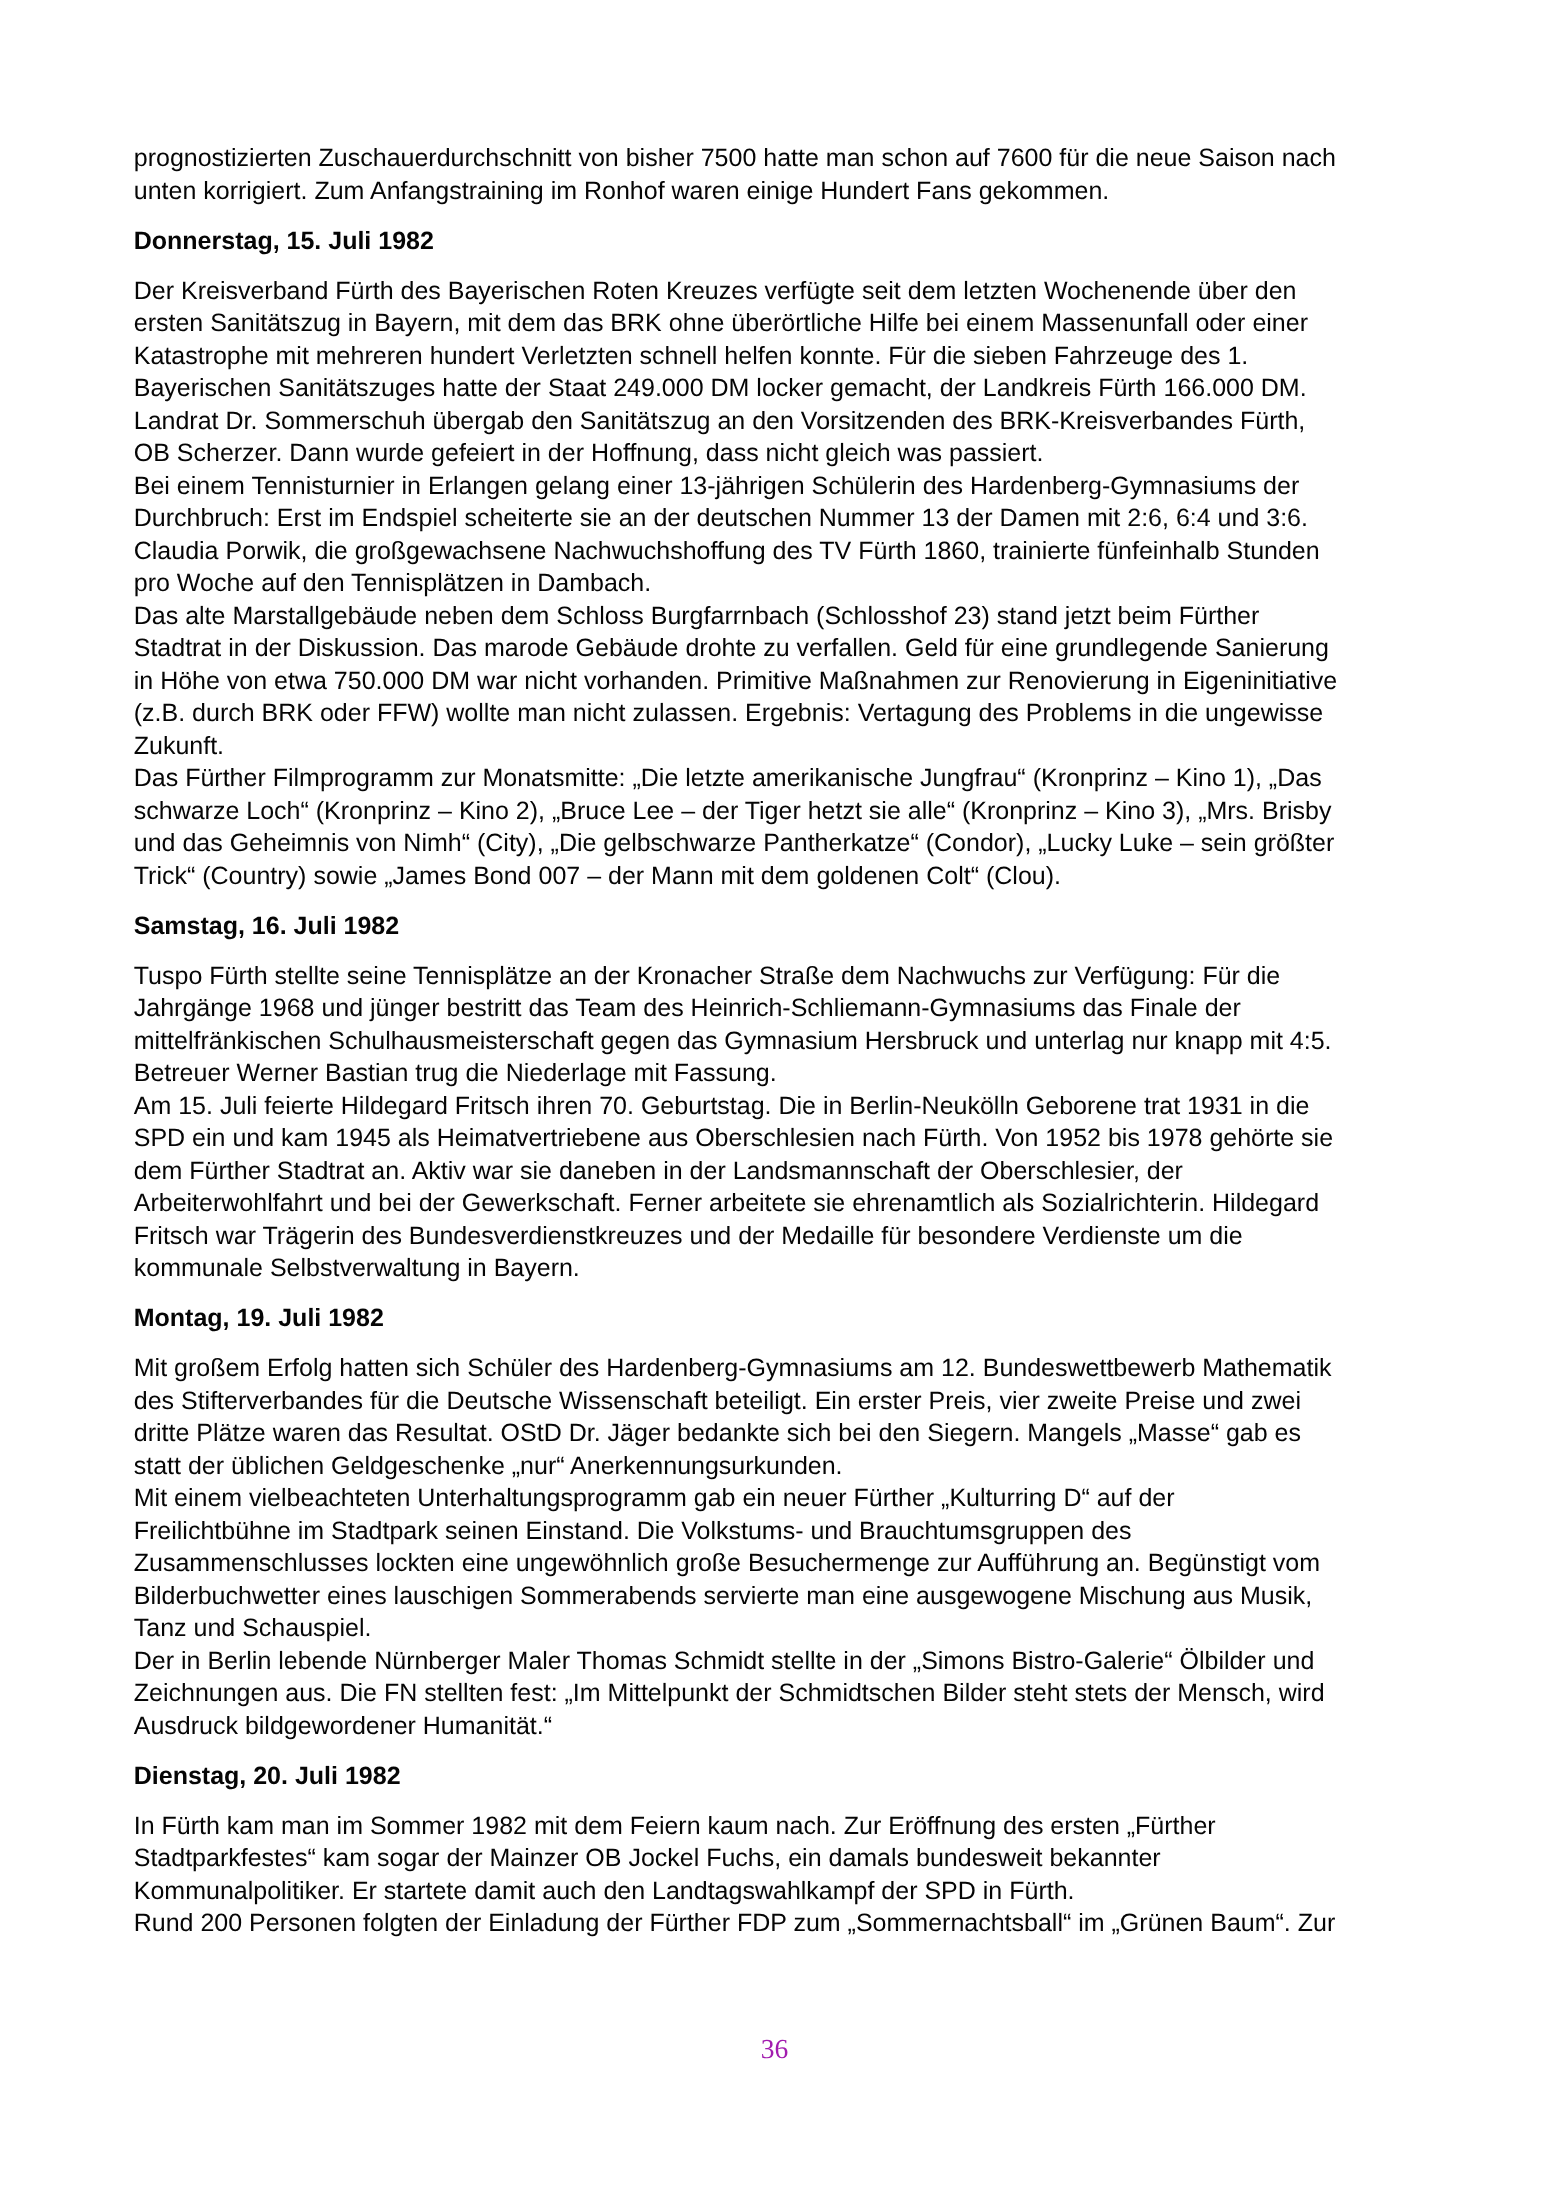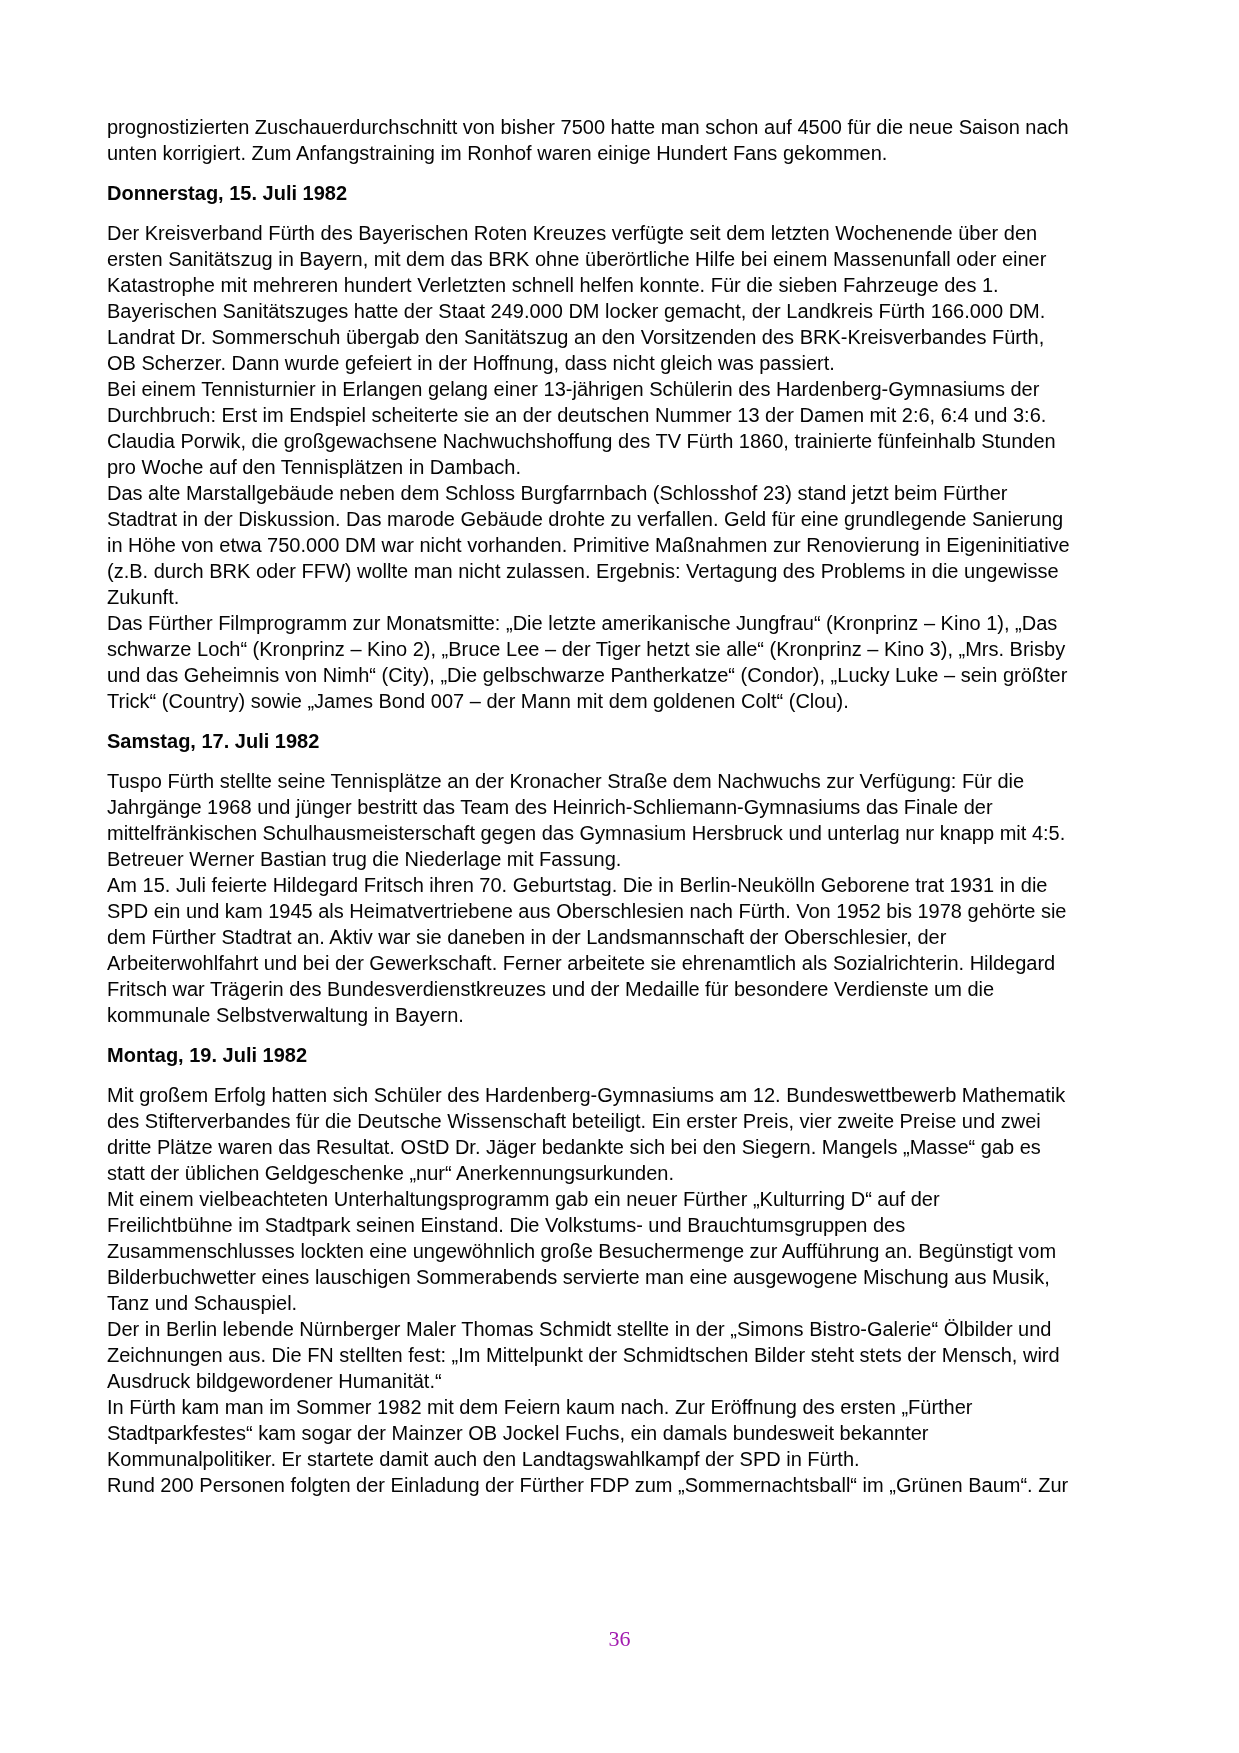--- a/index.html
+++ b/index.html
@@ -46,21 +46,21 @@
     font-size: 22px;
     line-height: 27px;
     color: #a21caf;
   }
 </style>
 </head>
 <body>
 
 <div class="page">
   <div class="content">
-    <p class="para">prognostizierten Zuschauerdurchschnitt von bisher 7500 hatte man schon auf 4500 für die neue Saison nach
+    <p class="para">prognostizierten Zuschauerdurchschnitt von bisher 7500 hatte man schon auf 7600 für die neue Saison nach
 unten korrigiert. Zum Anfangstraining im Ronhof waren einige Hundert Fans gekommen.</p>
     <h2 class="heading">Donnerstag, 15. Juli 1982</h2>
     <p class="para">Der Kreisverband Fürth des Bayerischen Roten Kreuzes verfügte seit dem letzten Wochenende über den
 ersten Sanitätszug in Bayern, mit dem das BRK ohne überörtliche Hilfe bei einem Massenunfall oder einer
 Katastrophe mit mehreren hundert Verletzten schnell helfen konnte. Für die sieben Fahrzeuge des 1.
 Bayerischen Sanitätszuges hatte der Staat 249.000 DM locker gemacht, der Landkreis Fürth 166.000 DM.
 Landrat Dr. Sommerschuh übergab den Sanitätszug an den Vorsitzenden des BRK-Kreisverbandes Fürth,
 OB Scherzer. Dann wurde gefeiert in der Hoffnung, dass nicht gleich was passiert.
 Bei einem Tennisturnier in Erlangen gelang einer 13-jährigen Schülerin des Hardenberg-Gymnasiums der
 Durchbruch: Erst im Endspiel scheiterte sie an der deutschen Nummer 13 der Damen mit 2:6, 6:4 und 3:6.
@@ -68,21 +68,21 @@
 pro Woche auf den Tennisplätzen in Dambach.</p>
     <p class="para">Das alte Marstallgebäude neben dem Schloss Burgfarrnbach (Schlosshof 23) stand jetzt beim Fürther
 Stadtrat in der Diskussion. Das marode Gebäude drohte zu verfallen. Geld für eine grundlegende Sanierung
 in Höhe von etwa 750.000 DM war nicht vorhanden. Primitive Maßnahmen zur Renovierung in Eigeninitiative
 (z.B. durch BRK oder FFW) wollte man nicht zulassen. Ergebnis: Vertagung des Problems in die ungewisse
 Zukunft.
 Das Fürther Filmprogramm zur Monatsmitte: „Die letzte amerikanische Jungfrau“ (Kronprinz – Kino 1), „Das
 schwarze Loch“ (Kronprinz – Kino 2), „Bruce Lee – der Tiger hetzt sie alle“ (Kronprinz – Kino 3), „Mrs. Brisby
 und das Geheimnis von Nimh“ (City), „Die gelbschwarze Pantherkatze“ (Condor), „Lucky Luke – sein größter
 Trick“ (Country) sowie „James Bond 007 – der Mann mit dem goldenen Colt“ (Clou).</p>
-    <h2 class="heading">Samstag, 17. Juli 1982</h2>
+    <h2 class="heading">Samstag, 16. Juli 1982</h2>
     <p class="para">Tuspo Fürth stellte seine Tennisplätze an der Kronacher Straße dem Nachwuchs zur Verfügung: Für die
 Jahrgänge 1968 und jünger bestritt das Team des Heinrich-Schliemann-Gymnasiums das Finale der
 mittelfränkischen Schulhausmeisterschaft gegen das Gymnasium Hersbruck und unterlag nur knapp mit 4:5.
 Betreuer Werner Bastian trug die Niederlage mit Fassung.
 Am 15. Juli feierte Hildegard Fritsch ihren 70. Geburtstag. Die in Berlin-Neukölln Geborene trat 1931 in die
 SPD ein und kam 1945 als Heimatvertriebene aus Oberschlesien nach Fürth. Von 1952 bis 1978 gehörte sie
 dem Fürther Stadtrat an. Aktiv war sie daneben in der Landsmannschaft der Oberschlesier, der
 Arbeiterwohlfahrt und bei der Gewerkschaft. Ferner arbeitete sie ehrenamtlich als Sozialrichterin. Hildegard
 Fritsch war Trägerin des Bundesverdienstkreuzes und der Medaille für besondere Verdienste um die
 kommunale Selbstverwaltung in Bayern.</p>
@@ -92,19 +92,20 @@
 dritte Plätze waren das Resultat. OStD Dr. Jäger bedankte sich bei den Siegern. Mangels „Masse“ gab es
 statt der üblichen Geldgeschenke „nur“ Anerkennungsurkunden.
 Mit einem vielbeachteten Unterhaltungsprogramm gab ein neuer Fürther „Kulturring D“ auf der
 Freilichtbühne im Stadtpark seinen Einstand. Die Volkstums- und Brauchtumsgruppen des
 Zusammenschlusses lockten eine ungewöhnlich große Besuchermenge zur Aufführung an. Begünstigt vom
 Bilderbuchwetter eines lauschigen Sommerabends servierte man eine ausgewogene Mischung aus Musik,
 Tanz und Schauspiel.
 Der in Berlin lebende Nürnberger Maler Thomas Schmidt stellte in der „Simons Bistro-Galerie“ Ölbilder und
 Zeichnungen aus. Die FN stellten fest: „Im Mittelpunkt der Schmidtschen Bilder steht stets der Mensch, wird
 Ausdruck bildgewordener Humanität.“</p>
+    <h2 class="heading">Dienstag, 20. Juli 1982</h2>
     <p class="para">In Fürth kam man im Sommer 1982 mit dem Feiern kaum nach. Zur Eröffnung des ersten „Fürther
 Stadtparkfestes“ kam sogar der Mainzer OB Jockel Fuchs, ein damals bundesweit bekannter
 Kommunalpolitiker. Er startete damit auch den Landtagswahlkampf der SPD in Fürth.
 Rund 200 Personen folgten der Einladung der Fürther FDP zum „Sommernachtsball“ im „Grünen Baum“. Zur</p>
   </div>
   <div class="page-number">36</div>
 </div>
 
 </body></html>

